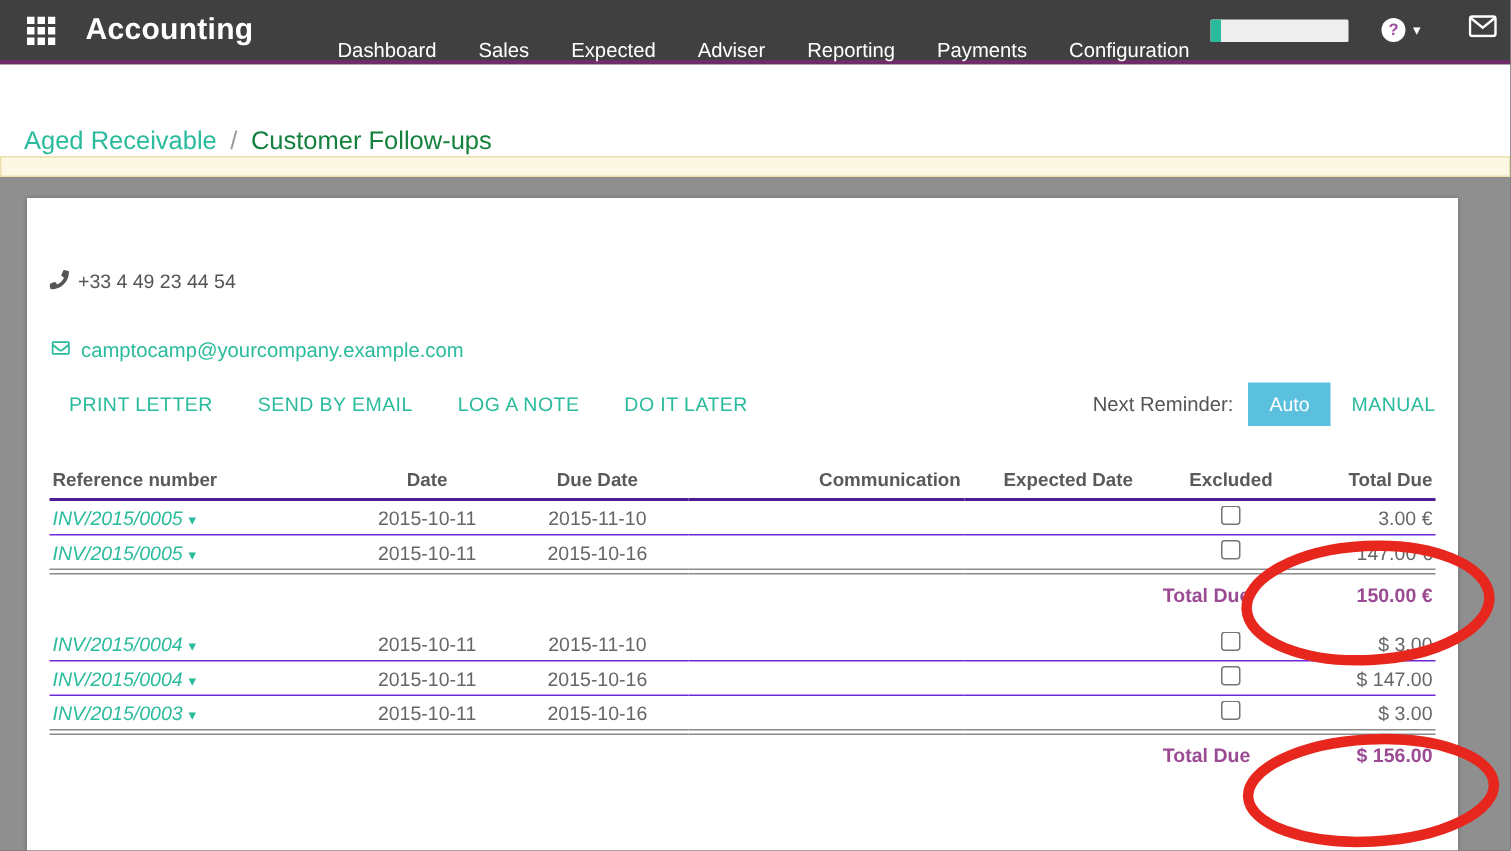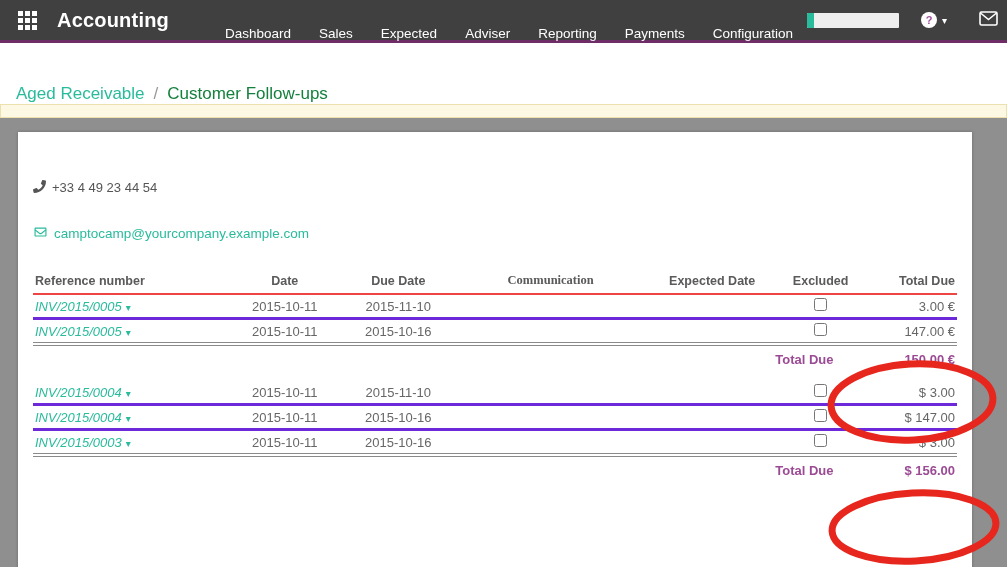--- a/index.html
+++ b/index.html
@@ -67,27 +67,27 @@
   .reminder-label { font-size:13.5px; color:#555; margin-right:10px; }
   .btn-auto { background:#5bc0de; color:#fff; border:none; font-size:13px;
     padding:7px 14px; cursor:pointer; font-family:inherit; }
   .btn-manual { background:none; border:none; color:#29bb9c; font-size:13px;
     letter-spacing:.3px; margin-left:14px; cursor:pointer; font-family:inherit; }
 
   
   table.followup { width:100%; margin-top:27px; border-collapse:collapse; font-size:13px; }
   table.followup th {
     color:#5a5a5a; font-weight:bold; font-size:12.5px; padding:2px 2px 5px 2px;
-    border-bottom:2px solid #ef4444; white-space:nowrap;
+    border-bottom:2px solid #4c1d95; white-space:nowrap;
   }
   table.followup td { padding:3px 2px; height:15px; }
-  tr.data-row td { border-bottom:3px solid #6d28d9; color:#666; }
+  tr.data-row td { border-bottom:1px solid #6d28d9; color:#666; }
   .col-ref { text-align:left; }
   .col-date, .col-due, .col-expected, .col-excl { text-align:center; }
-  .col-comm { text-align:center;font-family:Liberation Serif, serif; }
+  .col-comm { text-align:right; }
   .col-total { text-align:right; }
   .inv-link { color:#29bb9c; font-style:italic; text-decoration:none; cursor:pointer; }
   .inv-caret { color:#29bb9c; font-size:10px; font-style:normal; margin-left:4px; cursor:pointer; }
   td.col-excl input { width:13px; height:13px; cursor:pointer; }
   tr.total-row td { border-top:4px double #8a8a8a; font-weight:bold; color:#9b4a94; padding-top:6px; padding-bottom:6px; }
   tr.total-row .total-label { text-align:right; padding-right:26px; }
   tr.spacer-row td { height:8px; border:none; }
 
   
   .annotations { position:absolute; top:0; left:0; width:1007px; height:567px;
@@ -166,20 +166,33 @@
 
     <div class="email-row">
       <span>
         <svg width="15" height="12" viewBox="0 0 512 512">
           <path fill="#29bb9c" d="M464 64H48C21.49 64 0 85.49 0 112v288c0 26.51 21.49 48 48 48h416c26.51 0 48-21.49 48-48V112c0-26.51-21.49-48-48-48zm0 48v40.805c-22.422 18.259-58.168 46.651-134.587 106.49-16.841 13.247-50.201 45.072-73.413 44.701-23.208.375-56.579-31.459-73.413-44.701C106.18 199.465 70.425 171.067 48 152.805V112h416zM48 400V214.398c22.914 18.251 55.409 43.862 104.938 82.646 21.857 17.205 60.134 55.186 103.062 54.955 42.717.231 80.509-37.199 103.053-54.947 49.528-38.783 82.032-64.401 104.947-82.653V400H48z"></path>
         </svg>
       </span>
       <a class="email-link">camptocamp@yourcompany.example.com</a>
     </div>
 
+    <div class="actions-row">
+      <div class="action-links">
+        <a>PRINT LETTER</a>
+        <a>SEND BY EMAIL</a>
+        <a>LOG A NOTE</a>
+        <a>DO IT LATER</a>
+      </div>
+      <div class="reminder-group">
+        <span class="reminder-label">Next Reminder:</span>
+        <button class="btn-auto">Auto</button>
+        <button class="btn-manual">MANUAL</button>
+      </div>
+    </div>
 
     <table class="followup">
       <colgroup>
         <col style="width:200px">
           <col style="width:107px">
           <col style="width:122px">
         <col style="width:185px">
           <col style="width:140px">
           <col style="width:78px">
           <col style="width:98px">

